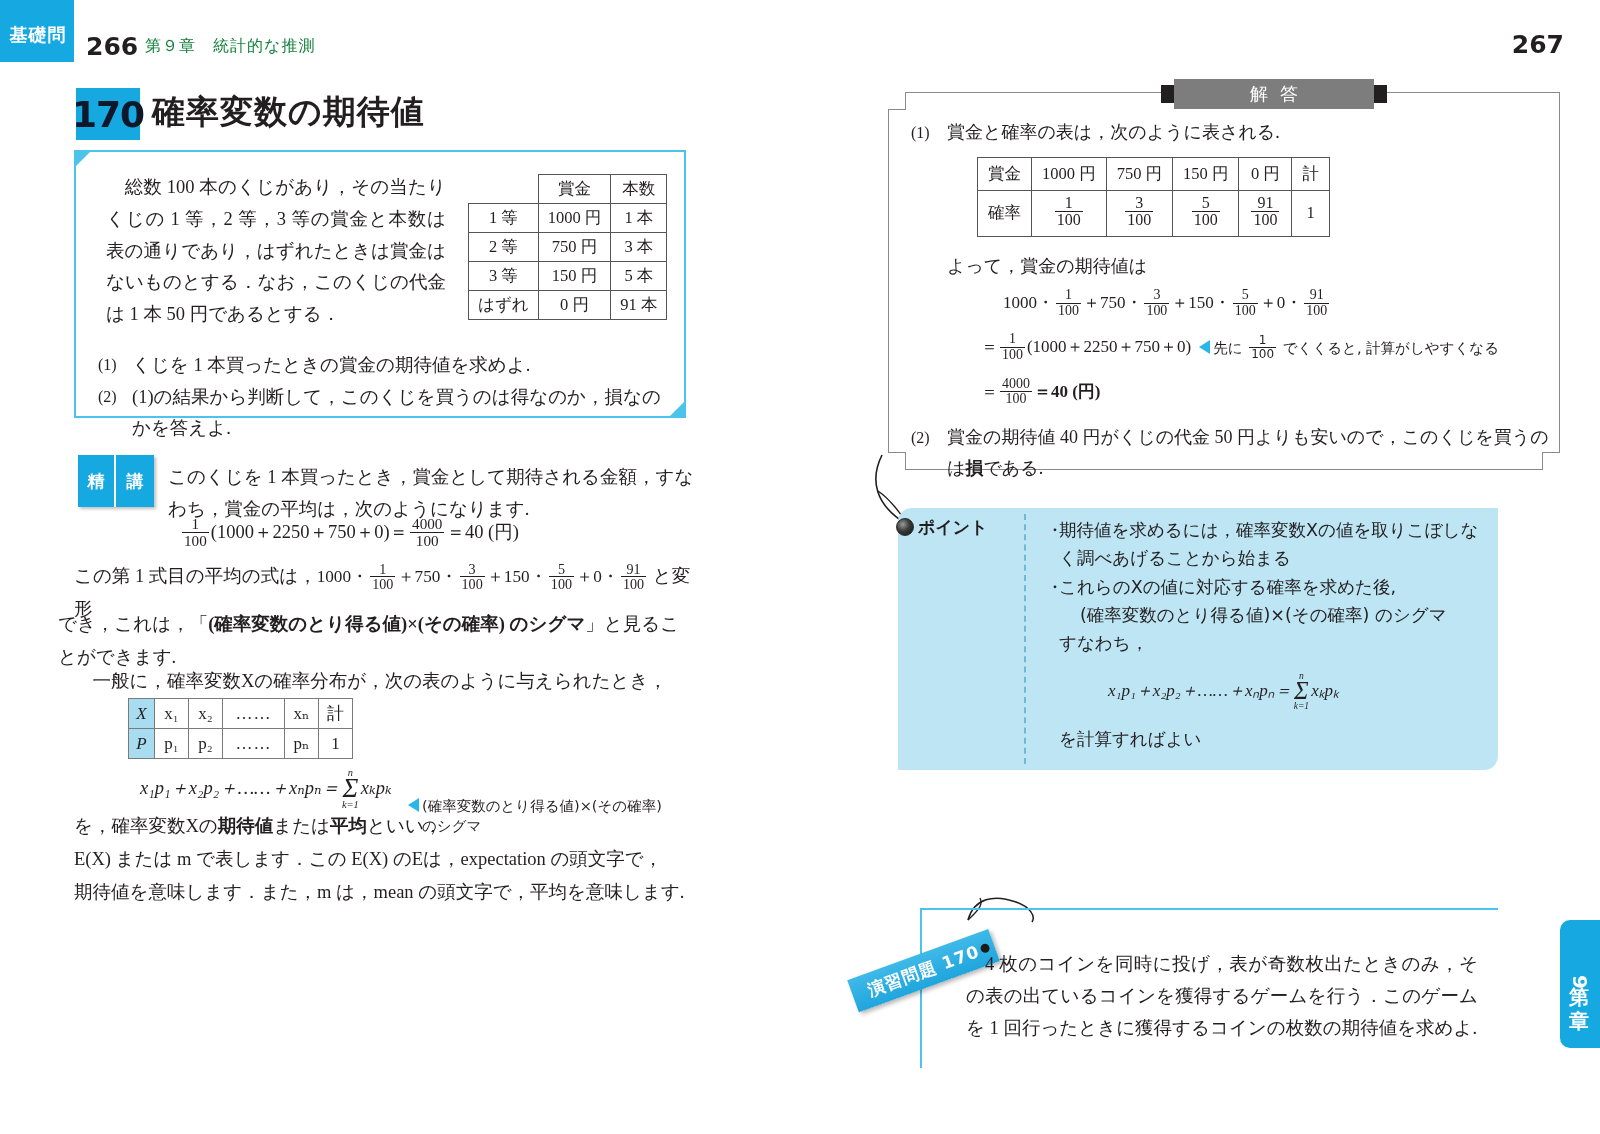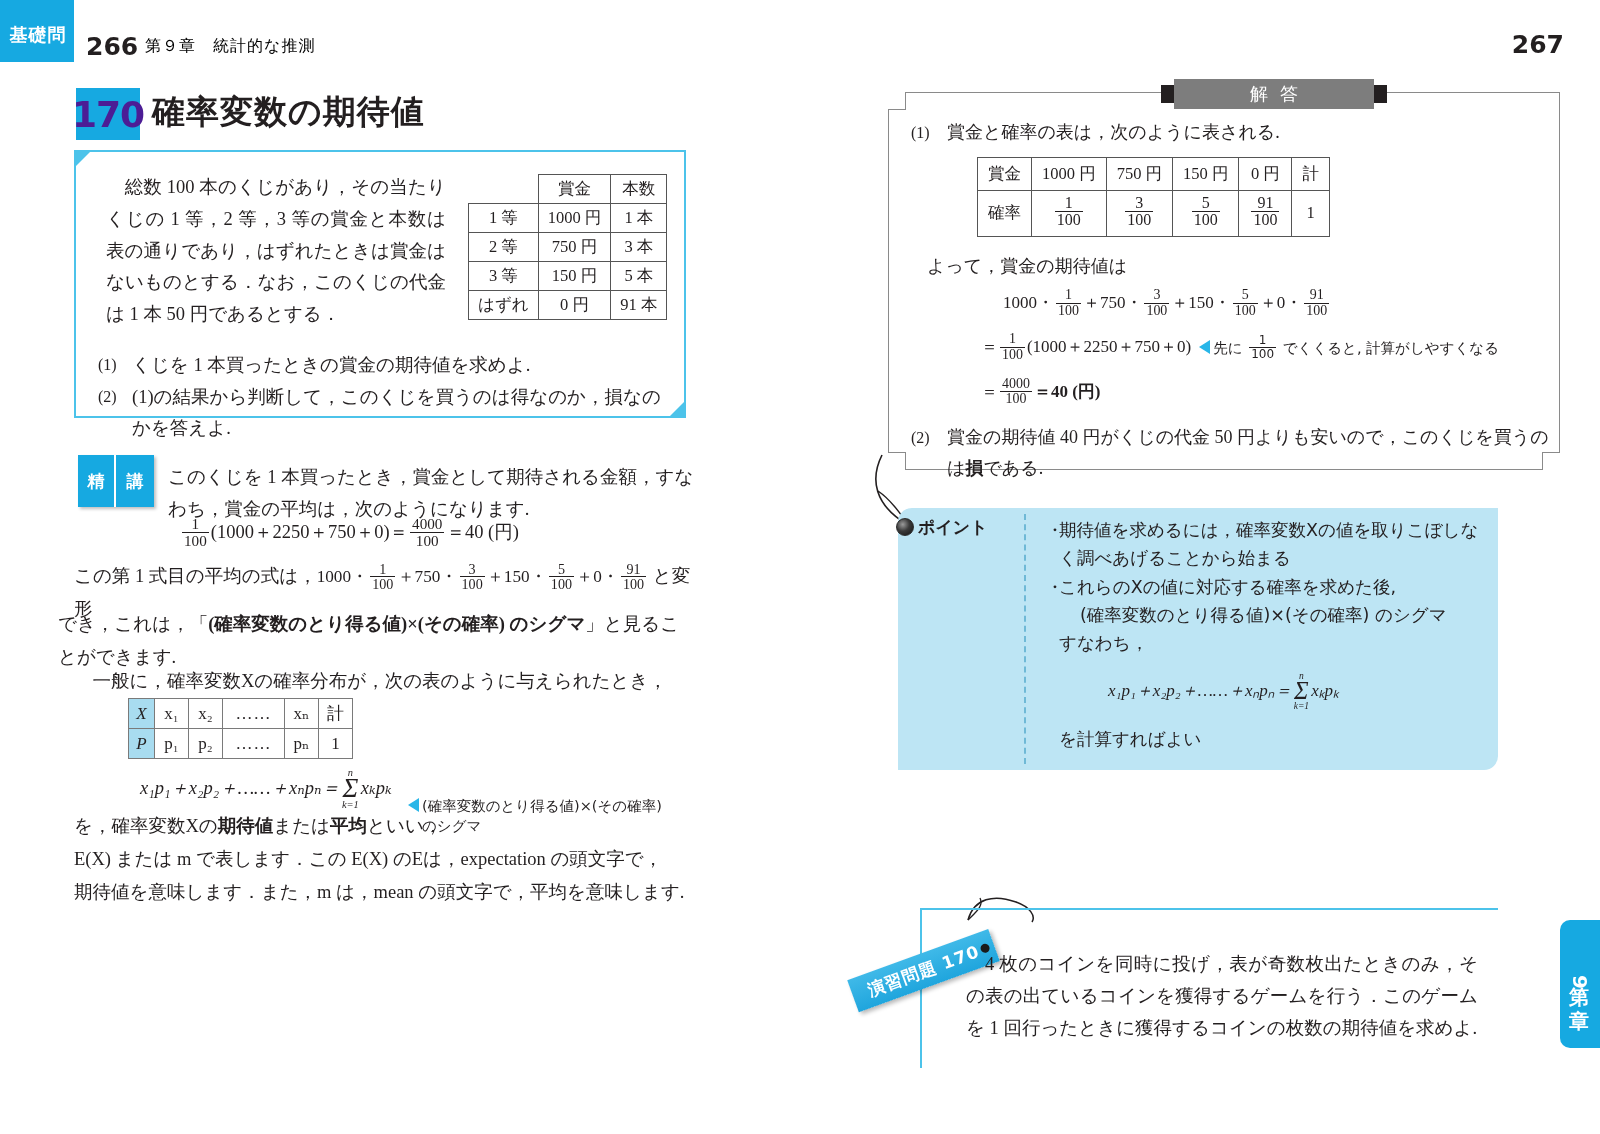--- a/index.html
+++ b/index.html
@@ -28,28 +28,28 @@
     text-align: center; line-height: 1;
   }
 
   .page-num-left {
     position: absolute; left: 86px; top: 32px;
     font-size: 25px; font-weight: bold; color: #231f20;
     font-family: "DejaVu Sans", sans-serif;
   }
   .chapter-head {
     position: absolute; left: 145px; top: 36px;
-    font-size: 16px; color: #000000; letter-spacing: 1px;
+    font-size: 16px; color: #15803d; letter-spacing: 1px;
   }
 
   
   .prob-num-block {
     position: absolute; left: 76px; top: 88px;
     width: 64px; height: 52px; background: #16a9e1;
-    color: #4c1d95; font-size: 36px; font-weight: bold;
+    color: #0f172a; font-size: 36px; font-weight: bold;
     font-family: "DejaVu Sans", sans-serif;
     display: flex; align-items: center; justify-content: center;
     letter-spacing: -1px;
   }
   .prob-title {
     position: absolute; left: 152px; top: 90px;
     font-size: 33px; font-weight: bold; letter-spacing: 1px;
     font-family: "DejaVu Sans", sans-serif;
     color: #231f20;
   }
@@ -483,21 +483,21 @@
               <span class="frac" style="font-size:16px;">
                 <span class="num">91</span>
                 <span class="den">100</span>
               </span>
             </td>
             <td class="h2">1</td>
           </tr>
         </tbody>
           </table>
 
-        <div style="margin-top:14px; margin-left:16px;">よって，賞金の期待値は</div>
+        <div style="margin-top:14px; margin-left:36px;">よって，賞金の期待値は</div>
 
         <div style="margin-top:8px; margin-left:92px; font-size:17px;">
           <span>1000・</span><span class="frac"><span class="num">1</span><span class="den">100</span></span><span>＋750・</span><span class="frac"><span class="num">3</span><span class="den">100</span></span><span>＋150・</span><span class="frac"><span class="num">5</span><span class="den">100</span></span><span>＋0・</span><span class="frac"><span class="num">91</span><span class="den">100</span></span>
         </div>
 
         <div style="margin-top:14px; margin-left:70px; font-size:17px;">
           <span>＝</span><span class="frac"><span class="num">1</span><span class="den">100</span></span><span>(1000＋2250＋750＋0)</span><span class="callout" style="position:relative; margin-left:8px;"><span class="tri"></span><span>先に </span><span class="frac" style="font-size:12px;"><span class="num">1</span><span class="den">100</span></span><span> でくくると, 計算がしやすくなる</span></span>
         </div>
 
         <div style="margin-top:14px; margin-left:70px; font-size:17px;">

